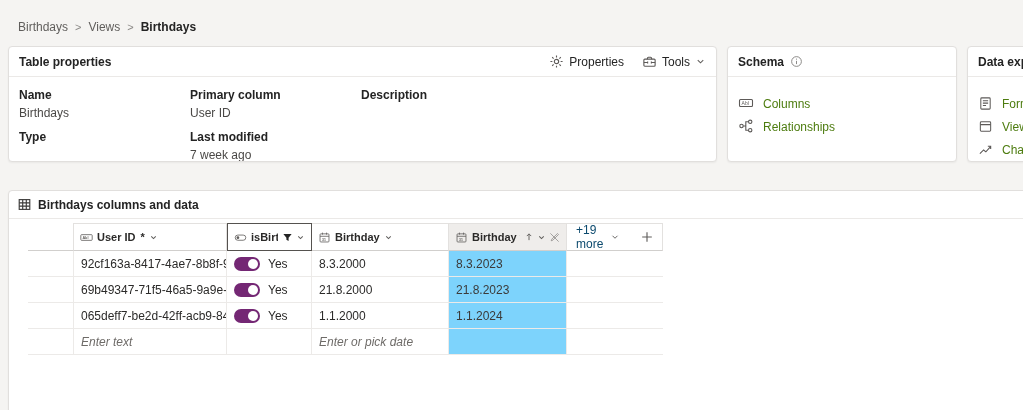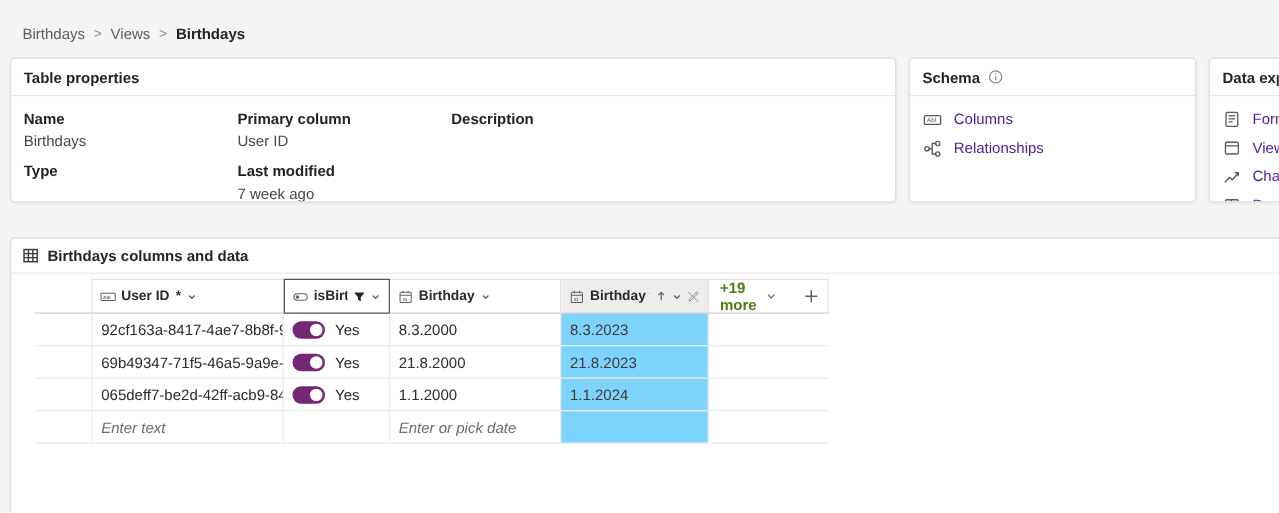--- a/index.html
+++ b/index.html
@@ -28,21 +28,21 @@
 
   .card-tableprops { width:709px; }
   .props-body { display:flex; padding:11px 10px 0 10px; }
   .prop-col1 { width:171px; } .prop-col2 { width:171px; } .prop-col3 { flex:1; }
   .plabel { font-weight:700; margin-bottom:4px; }
   .pvalue { color:#4a4846; margin-bottom:10px; }
 
   .card-schema { width:230px; }
   .card-dataexp { width:230px; }
   .card-list { padding:11px 10px; }
-  .list-item { display:flex; align-items:flex-start; gap:9px; height:23px; cursor:pointer; color:#4c1d95; }
+  .list-item { display:flex; align-items:flex-end; gap:9px; height:23px; cursor:pointer; color:#4d7c0f; }
 
   
   .data-card { position:absolute; top:190px; left:8px; width:1032px; height:232px;
     background:#fff; border:1px solid #e1dfdd; border-radius:4px; box-shadow:0 1px 2px rgba(0,0,0,.05); }
   .section-header { height:28px; display:flex; align-items:center; gap:7px; padding-left:9px; border-bottom:1px solid #ebe9e7; font-weight:700; }
 
   
   .grid { position:absolute; top:32px; left:19px; }
   .grid-row { display:flex; height:26px; border-bottom:1px solid #eceae8; }
   .grid-header-row { height:28px; border-bottom:none; }
@@ -55,21 +55,21 @@
   .gh-gutter { border:none; border-bottom:1px solid #d1cfcd; cursor:default; }
   .gh-user { border-left:1px solid #e3e1df; }
   .gh-bool { border:1px solid #55524f; }
   .gh-readonly { background:#efedeb; }
   .gh-label { overflow:hidden; text-overflow:clip; white-space:nowrap; }
   .req-star { margin-left:1px; }
   .push-right { margin-left:auto; display:flex; align-items:center; gap:3px; }
 
   .gh-more { display:flex; align-items:center; gap:7px; padding:0 9px;
     border-top:1px solid #e3e1df; border-bottom:1px solid #d1cfcd; border-right:1px solid #e3e1df; }
-  .more-label { color:#4d7c0f; font-weight:700; font-size:12px; cursor:pointer; }
+  .more-label { color:#0c4a6e; font-weight:400; font-size:12px; cursor:pointer; }
   .vdiv { width:1px; height:16px; background:#d2d0ce; margin:0 3px; }
 
   .gc { display:flex; align-items:center; padding:0 7px; border-right:1px solid #eceae8;
     overflow:hidden; white-space:nowrap; color:#2b2a29; cursor:default; }
   .gc-user { border-left:1px solid #eceae8; }
   .gc-readonly { background:#7dd3fc; color:#3b3a39; }
   .placeholder { font-style:italic; color:#6e6b68; }
 
   .toggle { width:26px; height:14px; border-radius:8px; background:#742774; position:relative; cursor:pointer; }
   .toggle::after { content:''; position:absolute; top:2px; right:2px; width:10px; height:10px; border-radius:50%; background:#fff; }
@@ -84,20 +84,45 @@
   <span class="crumb">Views</span>
   <span class="crumb-sep">&gt;</span>
   <span class="crumb crumb-current">Birthdays</span>
 </div>
 
 <div class="cards-row">
 
   <div class="card card-tableprops">
     <div class="card-header">
       <span class="card-title">Table properties</span>
+      <div class="header-actions">
+        <div class="hbtn">
+          <span>
+            <svg width="15" height="15" viewBox="0 0 16 16" fill="none" stroke="#5d5a58" stroke-width="1.2">
+              <circle cx="8" cy="8" r="2.3"></circle>
+              <path d="M8 1.5V3.6 M8 12.4V14.5 M1.5 8H3.6 M12.4 8H14.5 M3.4 3.4l1.5 1.5 M11.1 11.1l1.5 1.5 M12.6 3.4l-1.5 1.5 M4.9 11.1l-1.5 1.5"></path>
+            </svg>
+          </span>
+          <span>Properties</span>
+        </div>
+        <div class="hbtn">
+          <span>
+            <svg width="15" height="15" viewBox="0 0 16 16" fill="none" stroke="#5d5a58" stroke-width="1.2">
+              <rect x="2" y="5.5" width="12" height="7.5" rx="1"></rect>
+              <path d="M5.8 5.5V4.4c0-.6.5-1 1-1h2.4c.6 0 1 .5 1 1v1.1 M2 9h4 M10 9h4 M6 8v2 M10 8v2"></path>
+            </svg>
+          </span>
+          <span>Tools</span>
+          <span>
+            <svg width="11" height="11" viewBox="0 0 16 16" fill="none" stroke="#605e5c" stroke-width="1.5">
+                <path d="M4 6l4 4 4-4"></path>
+              </svg>
+          </span>
+        </div>
+      </div>
     </div>
     <div class="props-body">
       <div class="prop-col1">
         <div class="plabel">Name</div>
         <div class="pvalue">Birthdays</div>
         <div class="plabel">Type</div>
       </div>
       <div class="prop-col2">
         <div class="plabel">Primary column</div>
         <div class="pvalue">User ID</div>

